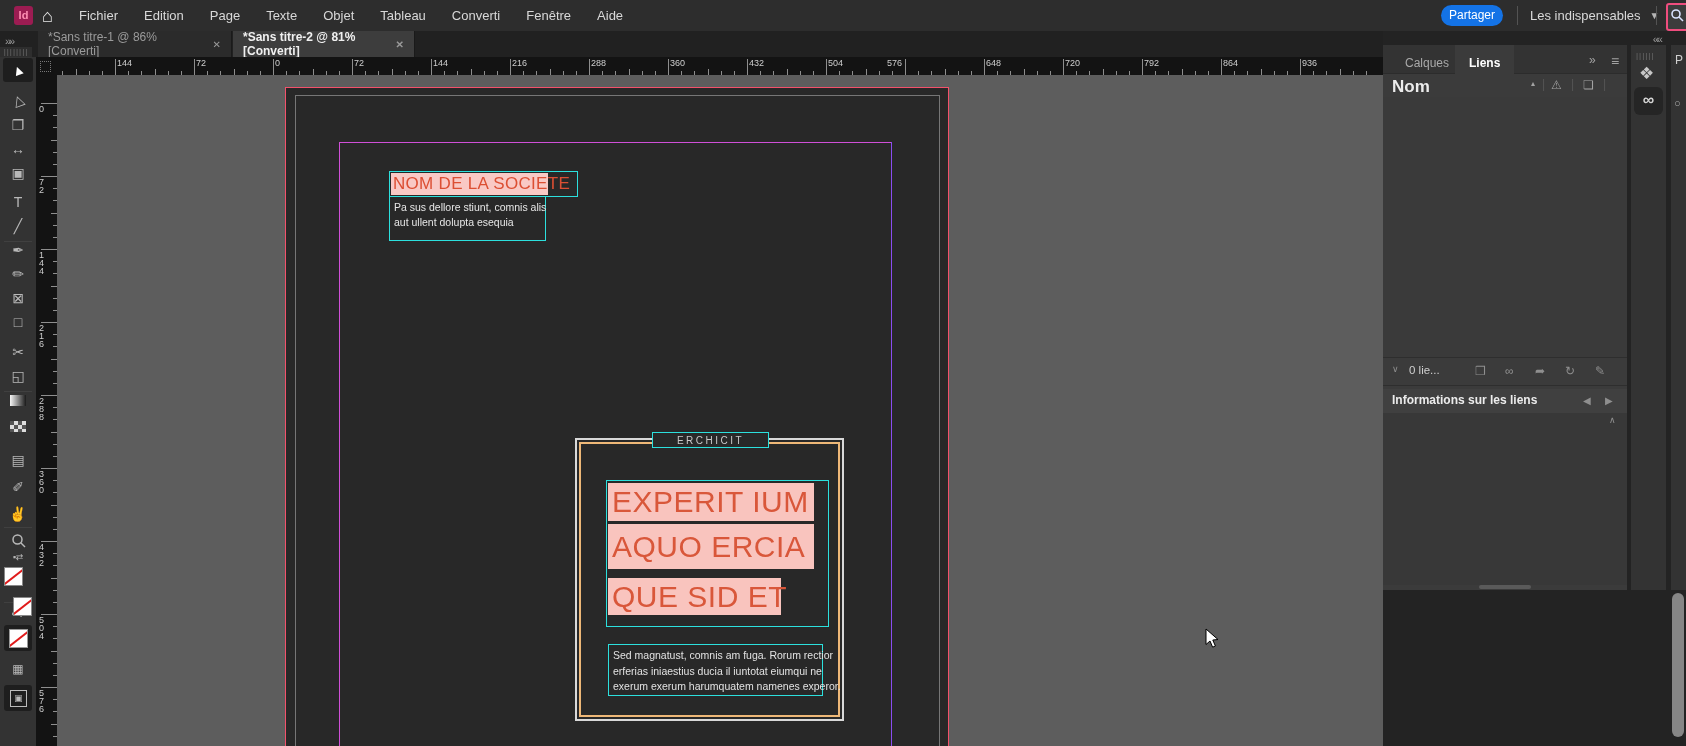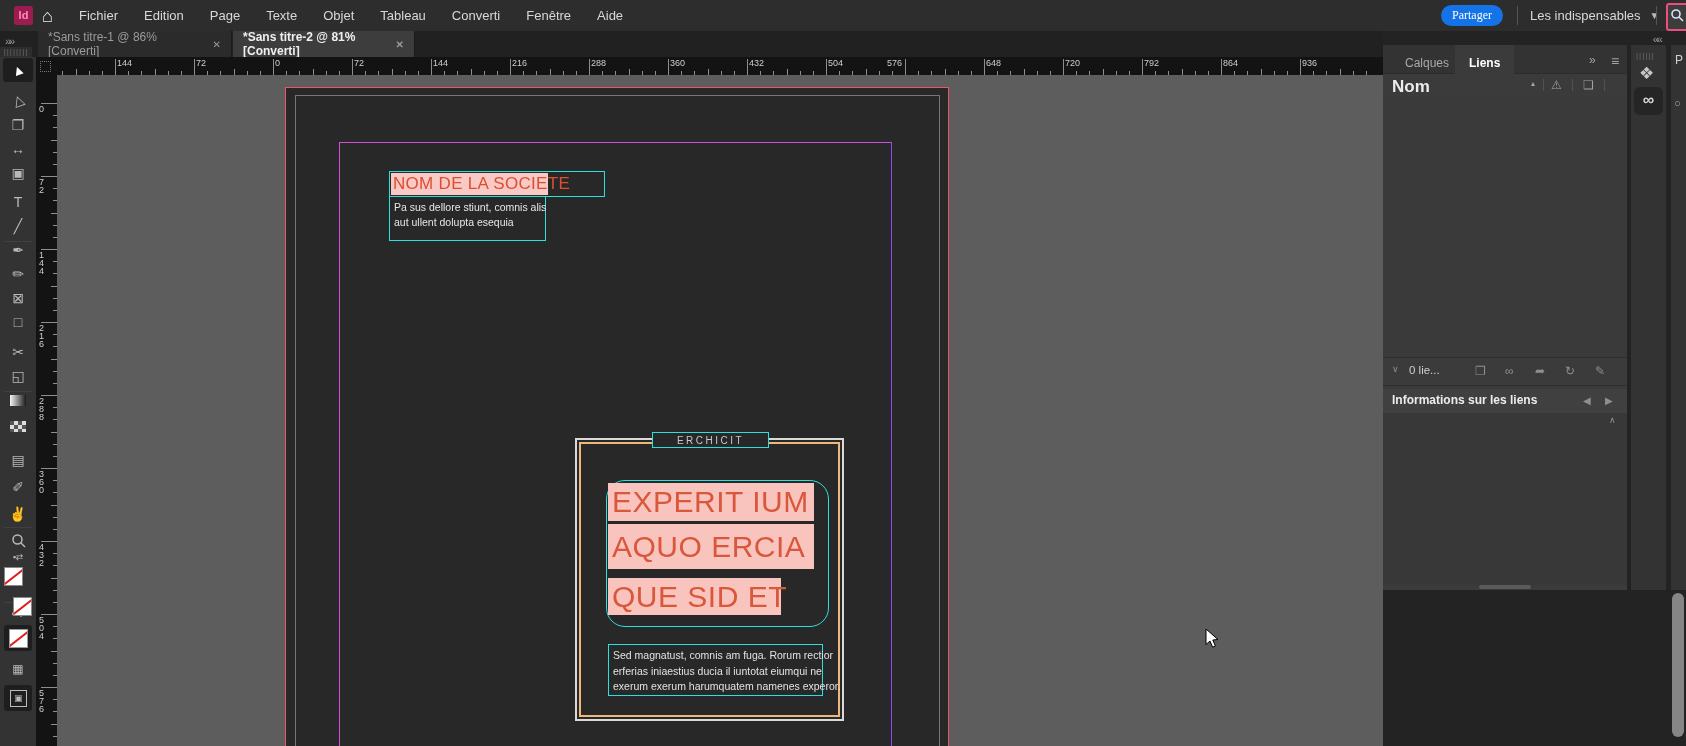--- a/index.html
+++ b/index.html
@@ -7,21 +7,21 @@
        font-family:"Liberation Sans",sans-serif;-webkit-font-smoothing:antialiased;}
   .abs{position:absolute;}
   
   #menubar{left:0;top:0;width:1686px;height:31px;background:#2d2d2d;}
   #appicon{left:14px;top:6px;width:19px;height:19px;background:#9c1c52;border-radius:3px;
            color:#ff8fb4;font-size:11px;font-weight:bold;text-align:center;line-height:19px;}
   #homeicon{left:42px;top:4px;color:#e6e6e6;font-size:18px;line-height:24px;}
   #menus{left:66px;top:0;height:31px;display:flex;align-items:center;}
   .menu-item{padding:0 13px;font-size:13px;color:#d8d8d8;line-height:31px;}
   #share-btn{left:1441px;top:5px;width:62px;height:21px;background:#1473e6;border-radius:11px;
-             color:#fff;font-size:12px;text-align:center;line-height:21px;font-family:Liberation Serif, serif;}
+             color:#fff;font-size:12px;text-align:center;line-height:21px;}
   .vdiv{top:6px;width:1px;height:19px;background:#535353;}
   #workspace{left:1530px;top:0;height:31px;display:flex;align-items:center;color:#d8d8d8;font-size:13px;}
   #workspace .chev{margin-left:9px;color:#b5b5b5;font-size:10px;}
   #searchbox{left:1666px;top:3px;width:22px;height:24px;background:#3c3c3c;border:2px solid #ef4d7e;border-radius:3px;}
   
   #tabbar{left:0;top:31px;width:1383px;height:26px;background:#212121;}
   #tab-collapse{left:5px;top:35px;color:#9a9a9a;font-size:11px;letter-spacing:-2px;}
   #tool-grip{left:0;top:47px;width:32px;height:10px;background:#2e2e2e;color:#6d6d6d;font-size:8px;
              text-align:center;line-height:10px;letter-spacing:1px;overflow:hidden;}
   .doc-tab{top:31px;height:26px;display:flex;align-items:center;padding:0 10px;font-size:12px;box-sizing:border-box;}
@@ -48,29 +48,29 @@
   .hlabel{position:absolute;top:1px;font-size:9px;color:#cecece;}
   .vtick{position:absolute;right:0;height:1px;background:#8e8e8e;}
   .vlabel{position:absolute;left:3px;font-size:9px;color:#cecece;line-height:8px;white-space:pre;text-align:center;}
   
   #canvas{left:57px;top:75px;width:1326px;height:671px;background:#5d5d5d;overflow:hidden;}
   #bleed{left:228px;top:12px;width:662px;height:700px;background:#282828;border:1px solid #f4516b;}
   #pageedge{left:238px;top:20px;width:643px;height:700px;border:1px solid #767676;}
   #marginbox{left:282px;top:67px;width:552px;height:650px;border-left:1px solid #d04fd8;border-top:1px solid #d04fd8;}
   #margin-right{left:834px;top:67px;width:1px;height:650px;background:#8a4df0;}
   .tframe{border:1px solid #2ce0dd;box-sizing:border-box;}
-  #nom-frame{left:332px;top:96px;width:216px;height:26px;}
+  #nom-frame{left:332px;top:96px;width:189px;height:26px;}
   #nom-hl{position:absolute;left:1px;top:1px;width:157px;height:22px;background:#f9c9c5;}
   #nom-text{position:absolute;left:3px;top:2px;font-size:17px;color:#dc4f33;letter-spacing:.3px;white-space:nowrap;}
   #tag-frame{left:332px;top:121px;width:157px;height:45px;padding:3px 4px;font-size:10.5px;color:#e6e6e6;line-height:15px;white-space:pre;}
   #card{left:518px;top:363px;width:269px;height:283px;border:2px solid #d9d9d9;box-sizing:border-box;}
   #card-inner{position:absolute;left:2px;top:2px;right:2px;bottom:2px;border:2px solid #eeb878;}
   #card-label{left:595px;top:357px;width:117px;height:16px;background:#282828;font-size:10px;color:#c9c9c9;
               letter-spacing:2.5px;text-align:center;line-height:15px;}
-  #headline-frame{left:549px;top:405px;width:223px;height:147px;border-radius:19px;}
+  #headline-frame{left:549px;top:405px;width:223px;height:147px;}
   .hl-bar{position:absolute;left:1px;background:#f9c4be;display:flex;align-items:center;}
   .hl-bar span{font-size:30px;color:#d9573a;padding-left:4px;white-space:nowrap;letter-spacing:.5px;}
   #body-frame{left:551px;top:569px;width:215px;height:52px;padding:3px 4px;font-size:10.5px;color:#e2e2e2;line-height:15.5px;white-space:pre;}
   #cursor{left:1148px;top:553px;}
   
   #panel{left:1383px;top:45px;width:244px;height:545px;background:#3b3b3b;}
   #ptabs{position:absolute;left:0;top:0;width:100%;height:28px;background:#333;border-bottom:1px solid #2c2c2c;}
   .ptab{position:absolute;top:0;height:28px;font-size:12px;line-height:28px;padding:4px 14px;}
   .ptab.inactive{color:#a9a9a9;}
   .ptab.active{color:#ffffff;background:#3b3b3b;font-weight:bold;}

